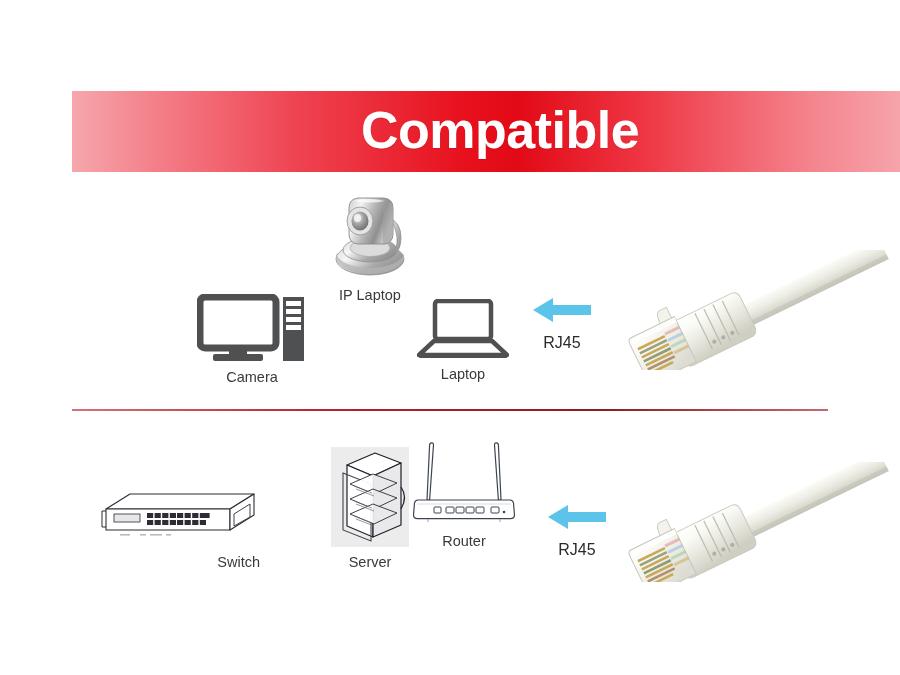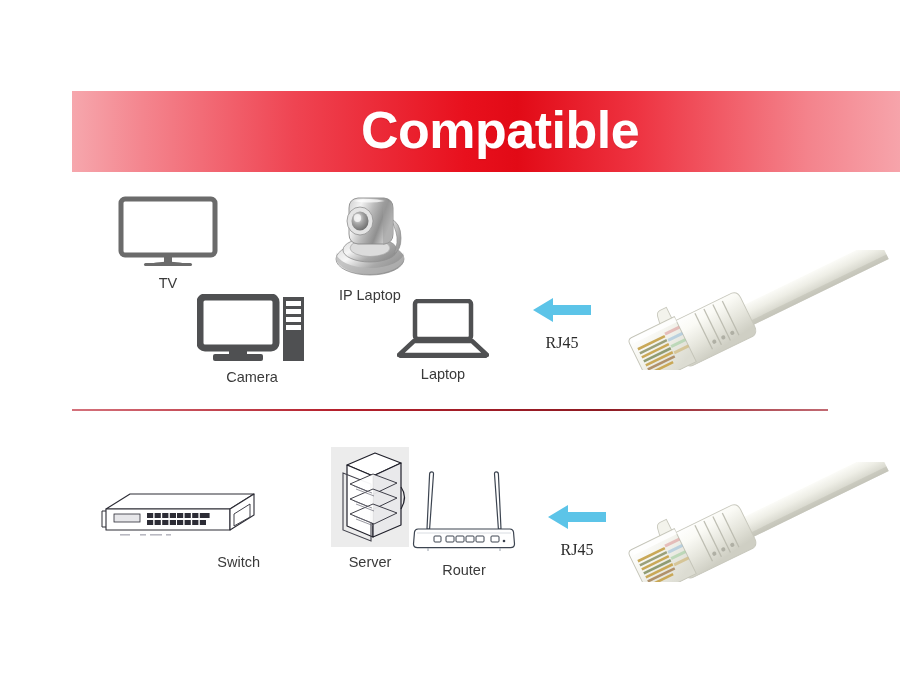--- a/index.html
+++ b/index.html
@@ -75,38 +75,38 @@
     justify-content: center;
   }
   .item-label {
     margin-top: 7px;
     font-size: 14.5px;
     color: #3a3a3a;
     font-family: "Liberation Sans", sans-serif;
     white-space: nowrap;
   }
   .rj45-label {
-    font-family: Liberation Serif, serif;
+    font-family: Liberation Sans, sans-serif;
     font-size: 16px;
     color: #2b2b2b;
     margin-top: 10px;
     white-space: nowrap;
   }
 
   
   .pos-tv        { left: 118px; top: 196px; }
   .pos-desktop   { left: 197px; top: 294px; }
   .pos-ipcam     { left: 327px; top: 192px; }
-  .pos-laptop    { left: 397px; top: 299px; }
+  .pos-laptop    { left: 417px; top: 299px; }
   .pos-rj45-top  { left: 530px; top: 296px; width: 64px; align-items: center; }
 
   
   .pos-switch    { left: 100px; top: 481px; align-items: flex-end; }
   .pos-server    { left: 297px; top: 447px; padding-left: 34px; }
-  .pos-router    { left: 408px; top: 467px; }
+  .pos-router    { left: 408px; top: 438px; }
   .pos-rj45-bot  { left: 545px; top: 503px; width: 64px; align-items: center; }
 
   .arrow-wrap { line-height: 0; }
 
   
   .cable {
     position: absolute;
     line-height: 0;
   }
   .cable-top { left: 626px; top: 250px; }
@@ -118,31 +118,20 @@
 </style>
 </head>
 <body>
 
 <div class="page">
 
   <div class="banner">
     <div class="banner-title">Compatible</div>
   </div>
 
-  <div class="item pos-tv">
-    <div class="item-art">
-      <svg width="100" height="72" viewBox="0 0 100 72" xmlns="http://www.w3.org/2000/svg">
-        <rect x="3" y="3" width="94" height="56" rx="4" ry="4" fill="none" stroke="#6b6b6b" stroke-width="5"></rect>
-        <rect x="46" y="59" width="8" height="7" fill="#6b6b6b"></rect>
-        <path d="M26 69 Q50 62 74 69 Q50 66.5 26 69 Z" fill="#6b6b6b"></path>
-        <rect x="26" y="67" width="48" height="3" rx="1.5" fill="#6b6b6b"></rect>
-      </svg>
-    </div>
-    <div class="item-label">TV</div>
-  </div>
 
   <div class="item pos-desktop">
     <div class="item-art">
       <svg width="110" height="68" viewBox="0 0 110 68" xmlns="http://www.w3.org/2000/svg">
 
         <rect x="3" y="3" width="76" height="51" rx="5" ry="5" fill="none" stroke="#4f5052" stroke-width="7"></rect>
         <rect x="32" y="54" width="18" height="7" fill="#4f5052"></rect>
         <rect x="16" y="60" width="50" height="7" rx="2" fill="#4f5052"></rect>
 
         <rect x="86" y="3" width="21" height="64" fill="#4f5052"></rect>

